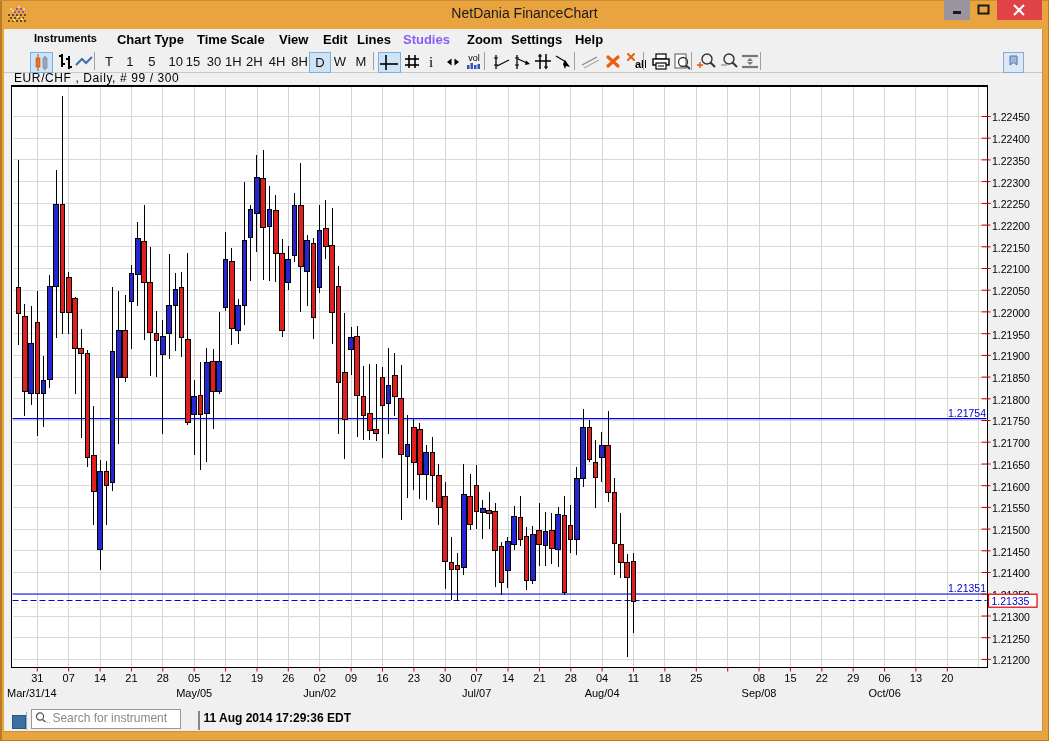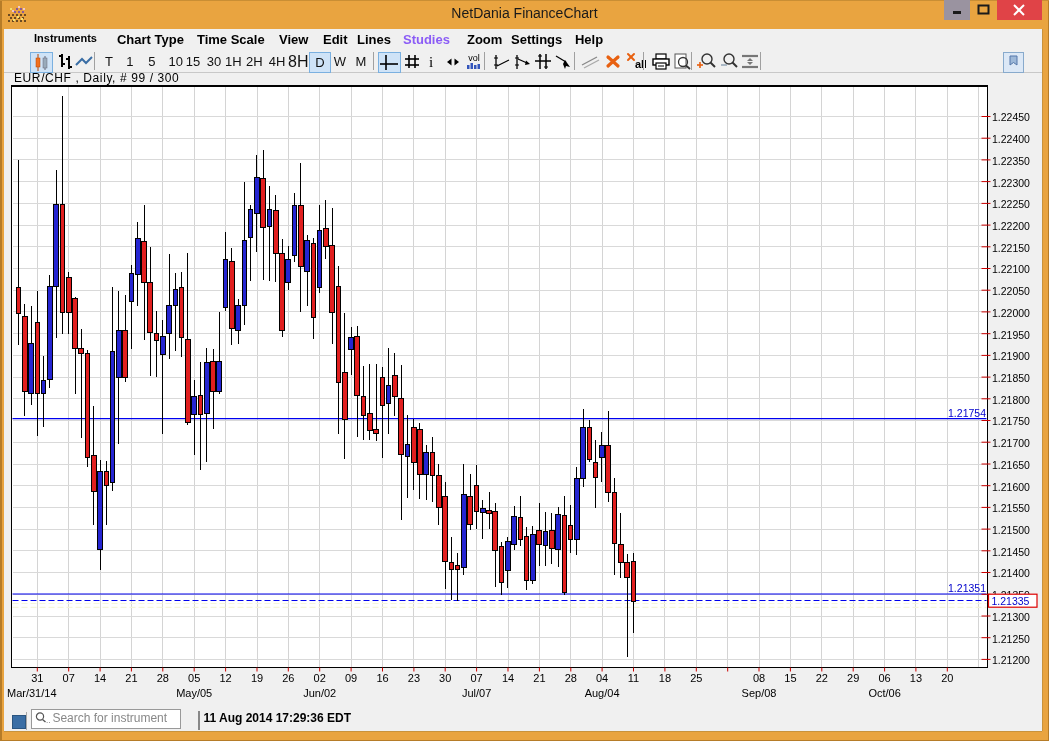--- a/index.html
+++ b/index.html
@@ -113,21 +113,21 @@
 <div style="position:absolute;left:90px;top:2px;width:1px;height:18px;background:#a0a0a0"></div>
 <div style="position:absolute;left:94.6px;top:2px;width:20px;height:19px;text-align:center;font-size:13px;line-height:19px;color:#111">T</div>
 <div style="position:absolute;left:115.6px;top:2px;width:20px;height:19px;text-align:center;font-size:13px;line-height:19px;color:#111">1</div>
 <div style="position:absolute;left:137.6px;top:2px;width:20px;height:19px;text-align:center;font-size:13px;line-height:19px;color:#111">5</div>
 <div style="position:absolute;left:158.6px;top:2px;width:20px;height:19px;text-align:right;font-size:13px;line-height:19px;color:#111">10</div>
 <div style="position:absolute;left:178.6px;top:2px;width:20px;height:19px;text-align:center;font-size:13px;line-height:19px;color:#111">15</div>
 <div style="position:absolute;left:199.6px;top:2px;width:20px;height:19px;text-align:center;font-size:13px;line-height:19px;color:#111">30</div>
 <div style="position:absolute;left:220.6px;top:2px;width:20px;height:19px;font-size:13px;line-height:19px;color:#111">1H</div>
 <div style="position:absolute;left:241.6px;top:2px;width:20px;height:19px;text-align:left;font-size:13px;line-height:19px;color:#111">2H</div>
 <div style="position:absolute;left:262.6px;top:2px;width:20px;height:19px;text-align:center;font-size:13px;line-height:19px;color:#111">4H</div>
-<div style="position:absolute;left:283.6px;top:2px;width:20px;height:19px;text-align:center;font-size:16px;line-height:19px;color:#111">8H</div>
+<div style="position:absolute;left:283.6px;top:2px;width:20px;height:19px;text-align:right;font-size:13px;line-height:19px;color:#111">8H</div>
 <div style="position:absolute;left:304.6px;top:2px;width:20px;height:19px;background:#cfe3f7;border:1px solid #7ab0e0;text-align:center;font-size:13px;line-height:19px;color:#111">D</div>
 <div style="position:absolute;left:325.6px;top:2px;width:20px;height:19px;text-align:center;font-size:13px;line-height:19px;color:#111">W</div>
 <div style="position:absolute;left:346.6px;top:2px;width:20px;height:19px;text-align:center;font-size:13px;line-height:19px;color:#111">M</div>
 <div style="position:absolute;left:368.6px;top:2px;width:1px;height:18px;background:#a0a0a0"></div>
 <div style="position:absolute;left:373.6px;top:2px;width:21px;height:19px;background:#cfe3f7;border:1px solid #7ab0e0;"><svg width="20" height="19" viewBox="0 0 20 19">
             <line x1="1" y1="11" x2="19" y2="11" stroke="#000" stroke-width="1.6"></line>
             <line x1="7" y1="2" x2="7" y2="17" stroke="#000" stroke-width="1.6"></line>
           </svg></div>
 <div style="position:absolute;left:397.6px;top:2px;width:20px;height:19px;"><svg width="20" height="19" viewBox="0 0 20 19">
             <g stroke="#000" stroke-width="1.6">

